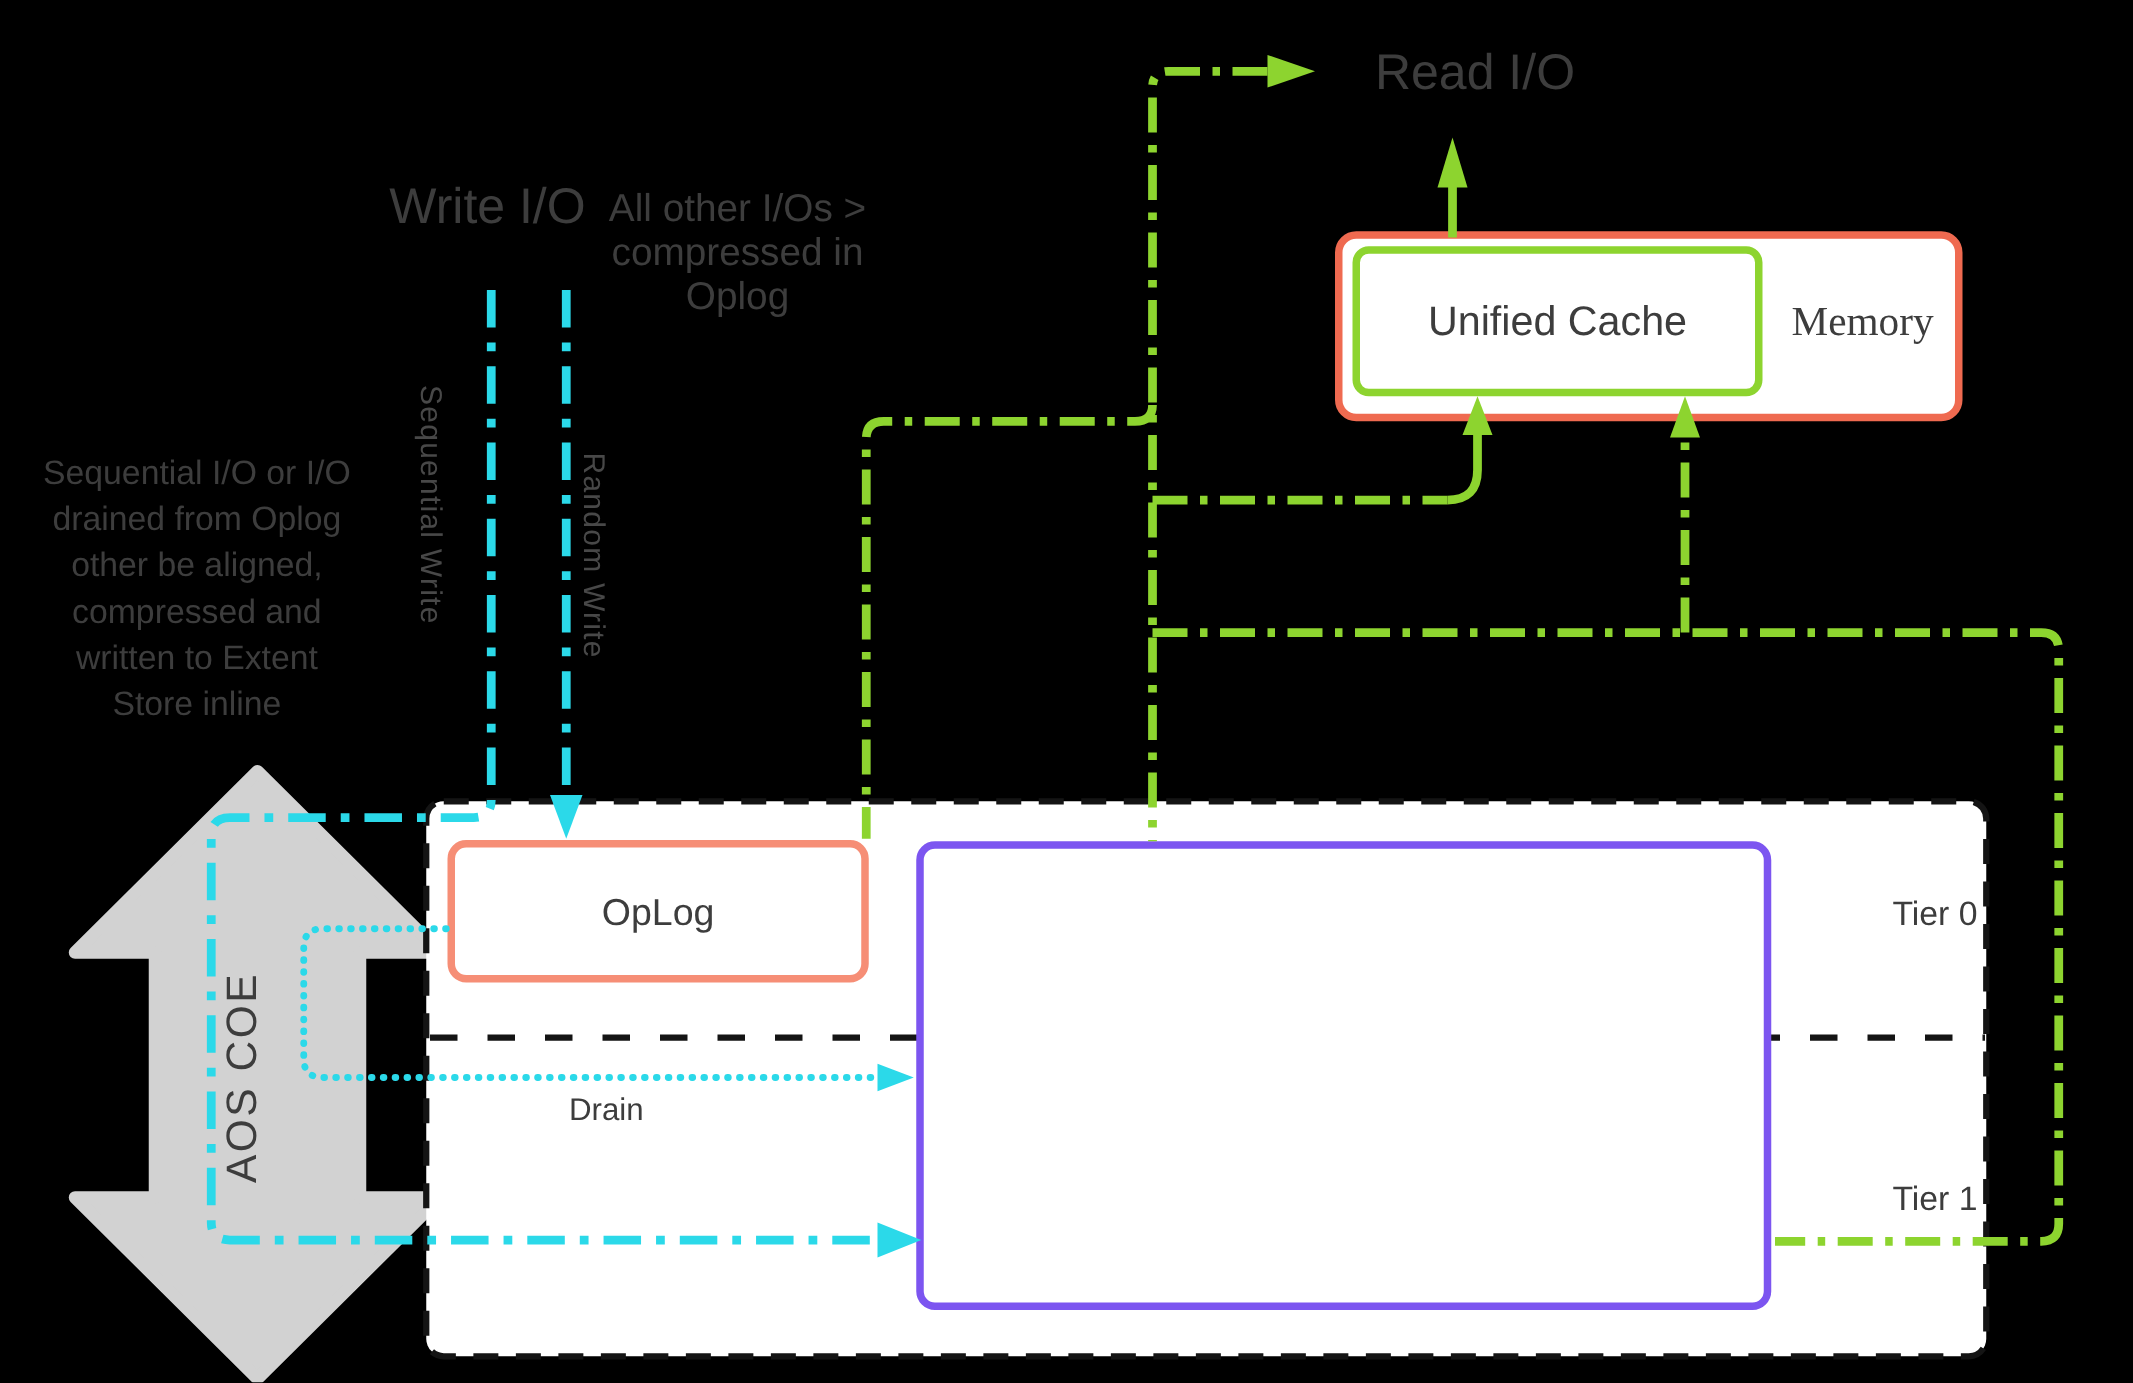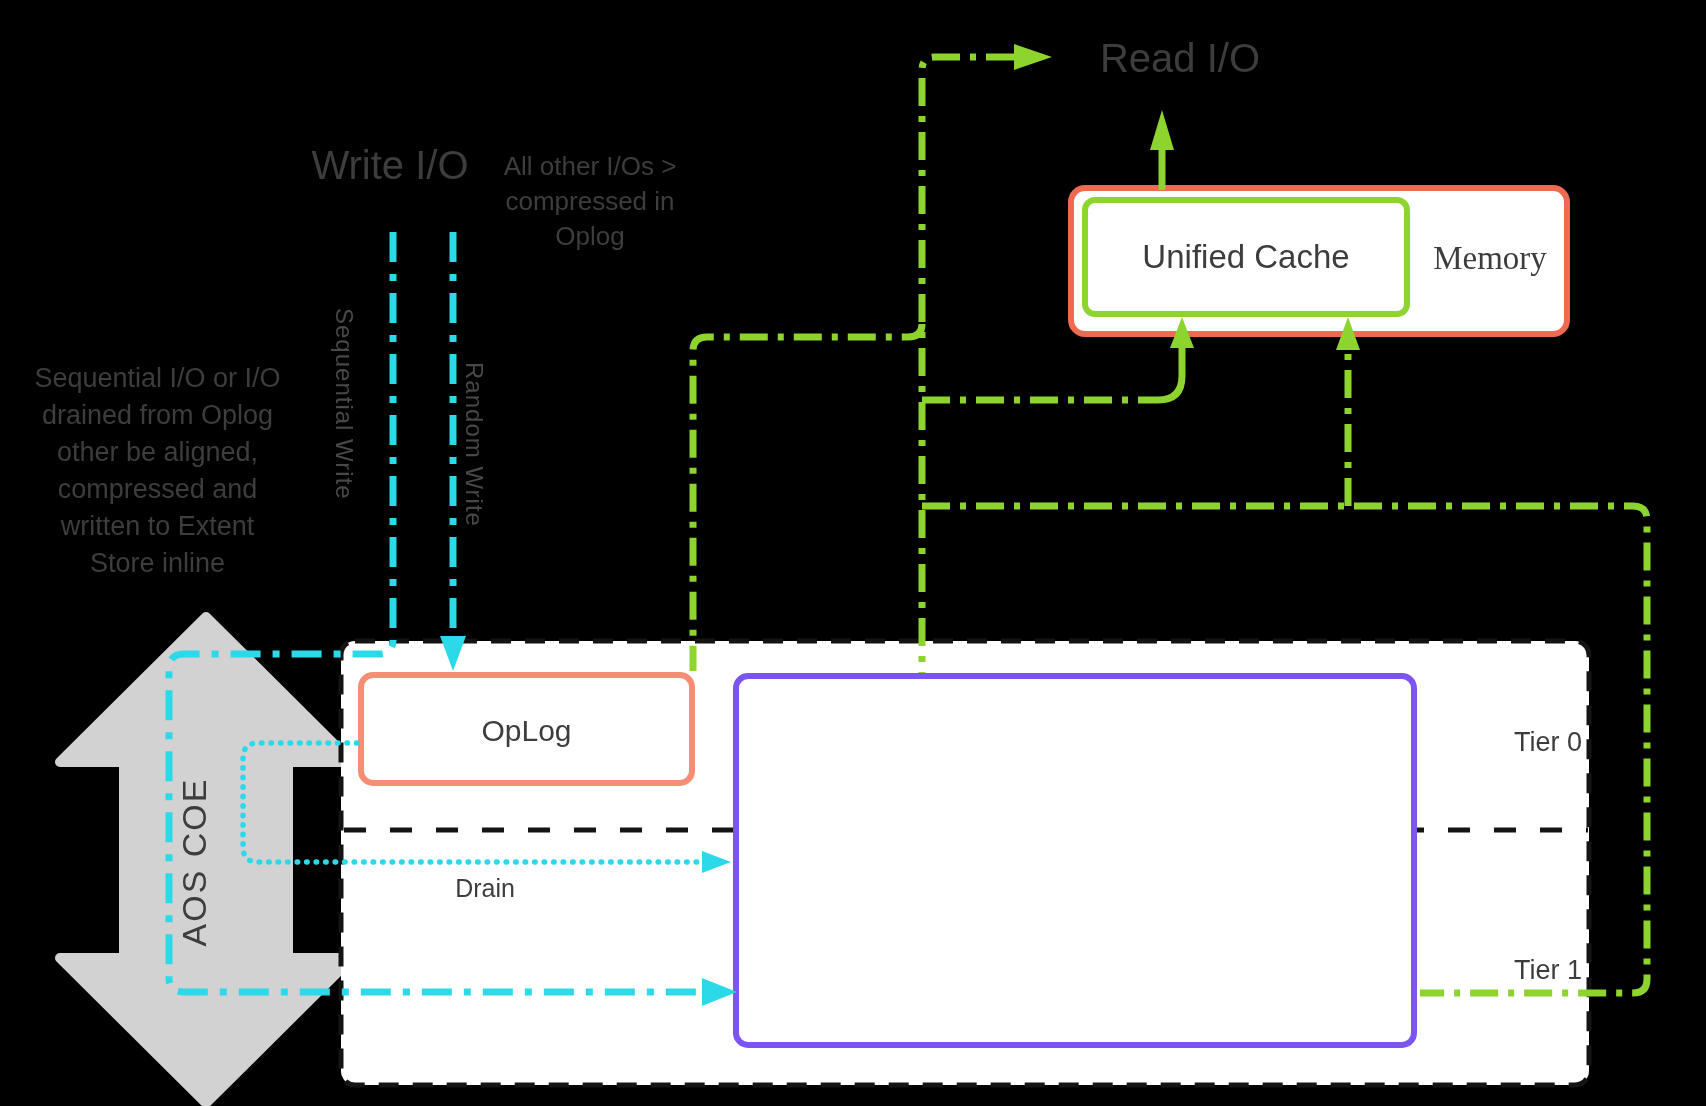--- a/index.html
+++ b/index.html
@@ -3,24 +3,24 @@
 <meta charset="utf-8">
 <style>
   html,body{margin:0;padding:0;background:#000;}
   #canvas{
     position:relative;width:1706px;height:1106px;background:#000;overflow:hidden;
     font-family:"Liberation Sans", sans-serif;
   }
   #diagram-svg{position:absolute;left:0;top:0;}
   .lbl{position:absolute;color:#3d3d3d;}
   .center{text-align:center;}
-  .right{text-align:right;margin-top:11px;}
+  .right{text-align:right;}
   #write-io{left:240px;top:143px;width:300px;font-size:40px;font-weight:500;}
   #read-io{left:1090px;top:36px;width:180px;font-size:40px;font-weight:500;}
-  #write-note{left:450px;top:149px;width:280px;font-size:26px;line-height:35px;font-weight:500;}
+  #write-note{left:450px;top:149px;width:280px;font-size:31px;line-height:35px;font-weight:500;}
   #seq-note{left:5px;top:360px;width:305px;font-size:27px;line-height:37px;font-weight:500;}
   #seq-write-label{left:330px;top:308px;height:250px;writing-mode:vertical-rl;font-size:24px;letter-spacing:1px;color:#484848;}
   #rand-write-label{left:460px;top:362px;height:200px;writing-mode:vertical-rl;font-size:24px;letter-spacing:1px;color:#484848;}
   #aos-coe{left:67px;top:840px;width:260px;height:44px;font-size:34px;letter-spacing:2px;transform:rotate(-90deg);font-weight:500;}
   #oplog-label{left:358px;top:714px;width:337px;font-size:30px;}
   #extent-label{left:875px;top:844px;width:400px;font-size:38px;color:#212121;}
   #drain-label{left:425px;top:874px;width:120px;font-size:25px;}
   #tier0-label{left:1410px;top:716px;width:172px;font-size:27px;}
   #tier1-label{left:1410px;top:944px;width:172px;font-size:27px;}
   #cache-label{left:1082px;top:238px;width:328px;font-size:33px;}

